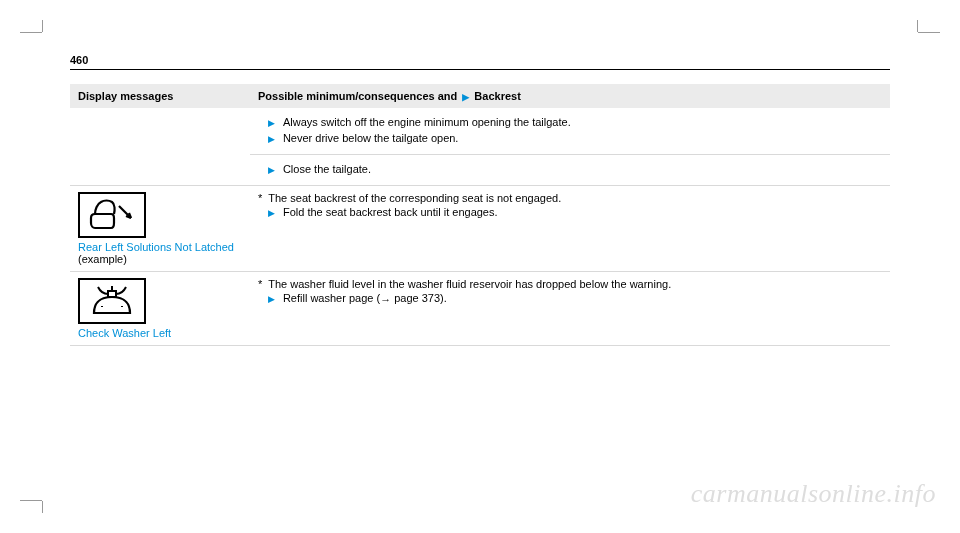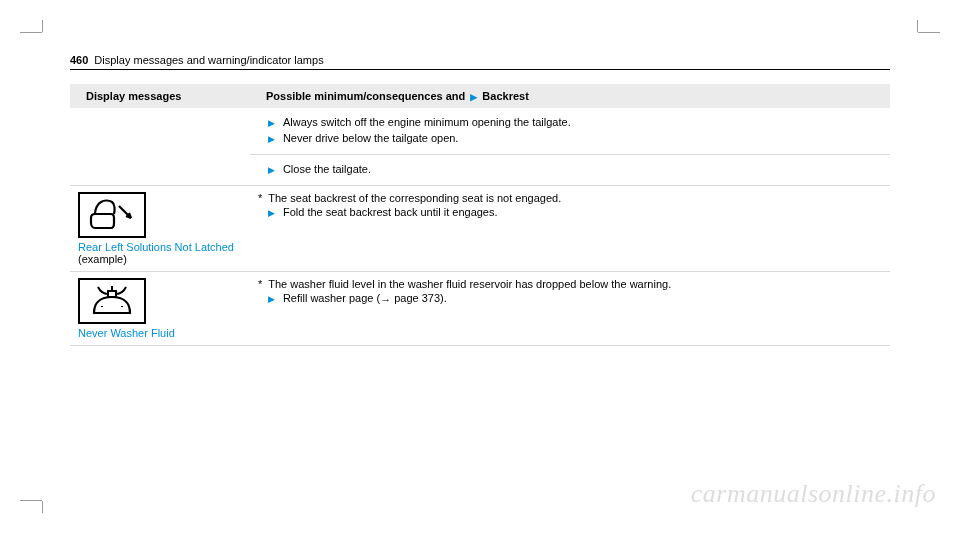--- a/index.html
+++ b/index.html
@@ -21,33 +21,34 @@
     .crop-bl-v { position:absolute; bottom:20px; left:42px; width:0; height:12px; border-left:1px solid #999;}
     .page {
       padding: 54px 70px 30px 70px;
     }
     .header-line {
       display: flex;
       align-items: baseline;
       border-bottom: 1px solid #000;
       padding-bottom: 3px;
       margin-bottom: 14px;
+      gap: 28px;
     }
     .page-num { font-weight: bold; font-size: 11px; margin-right: 6px; }
     .chapter { font-size: 11px; }
     table.msg {
       width: 100%;
       border-collapse: collapse;
       font-size: 11px;
     }
     table.msg th {
       background: #ebebeb;
       text-align: left;
       font-weight: bold;
-      padding: 6px 16px;
+      padding: 6px 8px;
       vertical-align: middle;
       font-size: 11px;
     }
     table.msg td {
       border-bottom: 1px solid #d9d9d9;
       padding: 6px 8px;
       vertical-align: top;
     }
     table.msg td.left {
       width: 180px;
@@ -86,21 +87,20 @@
 <div class="crop-tl-outer"></div>
 <div class="crop-tl-v"></div>
 <div class="crop-tr-outer"></div>
 <div class="crop-tr-v"></div>
 <div class="crop-bl-outer"></div>
 <div class="crop-bl-v"></div>
 
 <div class="page">
   <div class="header-line">
     <span class="page-num">460</span>
-    <span class="chapter">Display messages and warning/indicator lamps</span>
   </div>
 
   <table class="msg">
     <thead>
       <tr>
         <th class="left">Display messages</th>
         <th>
           <span>Possible minimum/consequences and</span>
           <span class="sol-header-tri">▶</span>
           <span>Backrest</span>
@@ -161,21 +161,21 @@
               <path d="M 10 30 C 10 22 14 14 28 14 C 42 14 46 22 46 30 Z" fill="none" stroke="#000" stroke-width="2.2"></path>
               <line x1="10" y1="30" x2="46" y2="30" stroke="#000" stroke-width="2.2"></line>
               <rect x="24" y="8" width="8" height="6" fill="none" stroke="#000" stroke-width="2"></rect>
               <path d="M 24 11 C 20 11 16 8 14 4" fill="none" stroke="#000" stroke-width="2"></path>
               <path d="M 32 11 C 36 11 40 8 42 4" fill="none" stroke="#000" stroke-width="2"></path>
               <line x1="28" y1="8" x2="28" y2="3" stroke="#000" stroke-width="2"></line>
               <line x1="18" y1="24" x2="18" y2="21" stroke="#000" stroke-width="2" stroke-dasharray="1,2"></line>
               <line x1="38" y1="24" x2="38" y2="21" stroke="#000" stroke-width="2" stroke-dasharray="1,2"></line>
             </svg>
           </div>
-          <span class="msg-label">Never Washer Fluid</span>
+          <span class="msg-label">Check Washer Left</span>
         </td>
         <td>
           <div style="display:flex; align-items:flex-start;">
             <span class="star">*</span>
             <span>The washer fluid level in the washer fluid reservoir has dropped below the warning.</span>
           </div>
           <div class="bullet-row">
             <span class="tri">▶</span>
             <span>
               <span>Refill washer page (</span><span class="arrow">→</span><span> page 373).</span>

